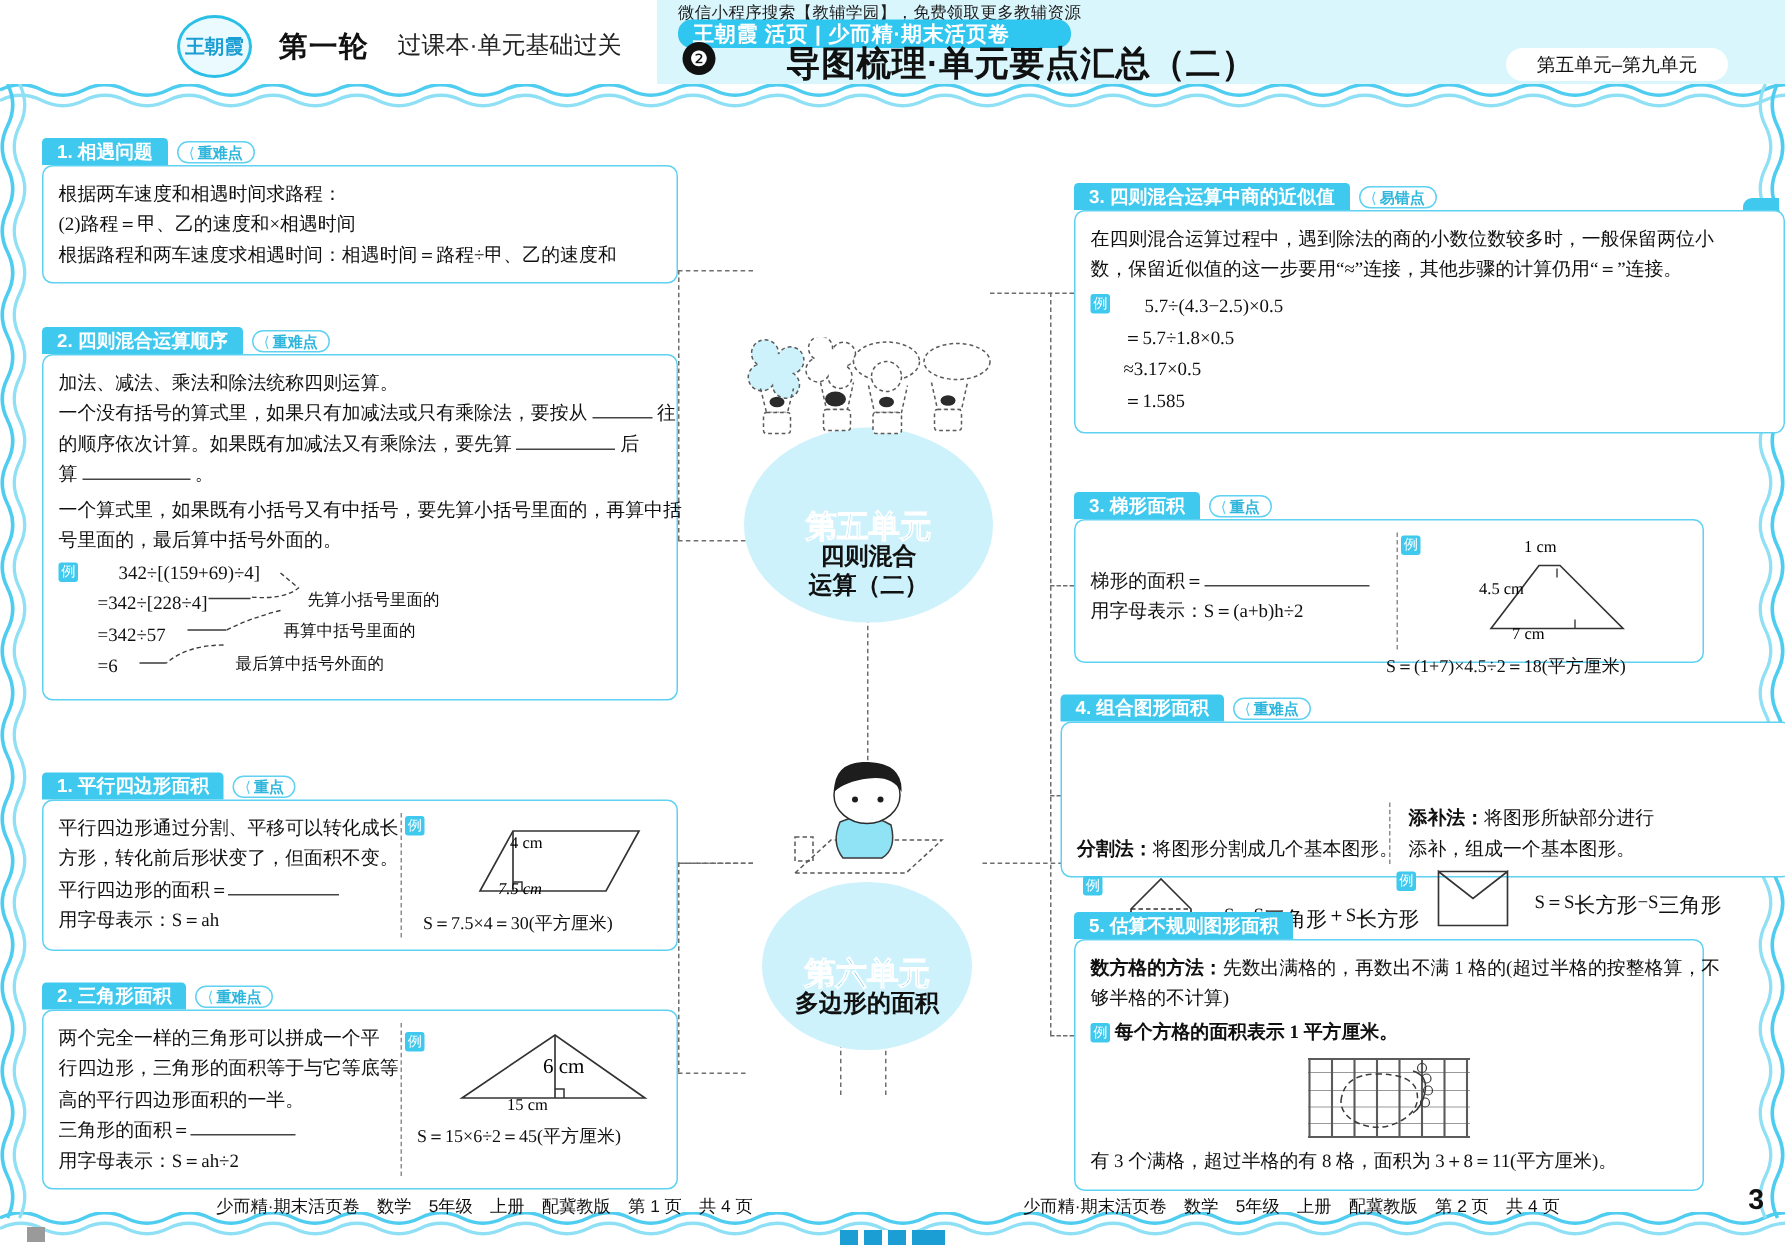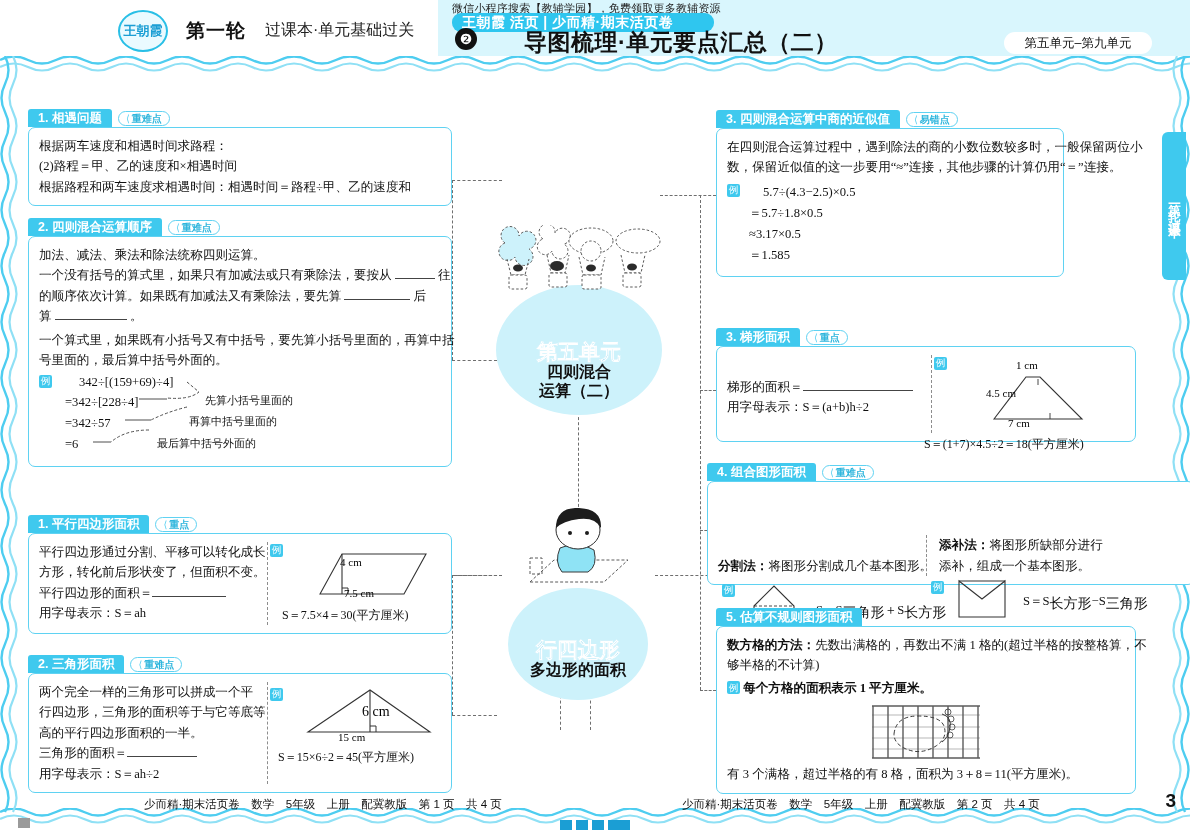--- a/index.html
+++ b/index.html
@@ -263,38 +263,38 @@
     </g>
     <g fill="#2b2b2b">
       <ellipse cx="62" cy="41" rx="7" ry="5"></ellipse>
       <ellipse cx="23" cy="43" rx="5" ry="3.5"></ellipse>
       <ellipse cx="96" cy="43" rx="5" ry="3.5"></ellipse>
       <ellipse cx="137" cy="42" rx="5" ry="3.5"></ellipse>
     </g>
   </svg>
 
   <div class="node" style="left:508px; top:588px; width:140px; height:112px; padding-bottom:20px;">
-    <div class="node-title">行四边形</div>
+    <div class="node-title">第六单元</div>
     <div class="node-sub">多边形的面积</div>
   </div>
 
   <svg class="figure" style="position:absolute;left:508px;top:508px;" width="142" height="82" viewBox="0 0 142 82">
     <rect x="18" y="50" width="104" height="30" fill="#ffffff"></rect>
     <g fill="none" stroke="#5a5a5a" stroke-width="1" stroke-dasharray="3,2">
       <path d="M22,74 L46,52 L120,52 L96,74 Z"></path>
       <rect x="22" y="50" width="12" height="16"></rect>
     </g>
     <path d="M52,40 q18,-8 34,2 q4,16 -6,22 l-26,0 q-8,-10 -2,-24 Z" fill="#8fe3f5" stroke="#3a3a3a" stroke-width="1"></path>
     <ellipse cx="70" cy="22" rx="22" ry="19" fill="#ffffff" stroke="#2b2b2b" stroke-width="1"></ellipse>
     <path d="M48,20 q0,-21 23,-20 q23,1 22,20 q-6,-11 -22,-9 q-16,2 -23,9 Z" fill="#1d1d1d"></path>
     <circle cx="62" cy="25" r="2" fill="#1d1d1d"></circle>
     <circle cx="79" cy="25" r="2" fill="#1d1d1d"></circle>
   </svg>
 
-  <div class="card" style="left:28px; top:109px; width:424px;">
+  <div class="card" style="left:28px; top:92px; width:424px;">
     <div class="head-row">
       <div class="card-head">1. 相遇问题</div>
       <div class="tag">重难点</div>
     </div>
     <div class="card-body">
       <div class="line">根据两车速度和相遇时间求路程：</div>
       <div class="line">(2)路程＝甲、乙的速度和×相遇时间</div>
       <div class="line">根据路程和两车速度求相遇时间：相遇时间＝路程÷甲、乙的速度和</div>
     </div>
   </div>
@@ -361,21 +361,21 @@
         <div class="line">用字母表示：S＝ah</div>
       </div>
       <div class="col-r" style="width:168px; position:relative;">
         <span class="eg" style="position:absolute;left:2px;top:2px;">例</span>
         <svg class="figure" style="margin:4px 0 0 18px;" width="140" height="56" viewBox="0 0 140 56">
           <path d="M22,48 L44,8 L128,8 L106,48 Z" fill="none" stroke="#333" stroke-width="1.1"></path>
           <line x1="44" y1="8" x2="44" y2="48" stroke="#333" stroke-width="1.1"></line>
           <path d="M44,42 L50,42 L50,48" fill="none" stroke="#333" stroke-width="1"></path>
         </svg>
         <div style="position:absolute;left:72px;top:14px;font-size:11px;">4 cm</div>
-        <div style="position:absolute;left:76px;top:45px;font-size:11px;">7.5 cm</div>
+        <div style="position:absolute;left:64px;top:45px;font-size:11px;font-style:italic;">7.5 cm</div>
         <div class="line" style="margin-left:2px;margin-top:4px;font-size:12px;">S＝7.5×4＝30(平方厘米)</div>
       </div>
     </div>
   </div>
 
   <div class="card" style="left:28px; top:655px; width:424px;">
     <div class="head-row">
       <div class="card-head">2. 三角形面积</div>
       <div class="tag">重难点</div>
     </div>
@@ -396,21 +396,21 @@
           <line x1="68" y1="6" x2="68" y2="48" stroke="#333" stroke-width="1.1"></line>
           <path d="M68,42 L74,42 L74,48" fill="none" stroke="#333" stroke-width="1"></path>
         </svg>
         <div style="position:absolute;left:94px;top:22px;font-size:14px;">6 cm</div>
         <div style="position:absolute;left:70px;top:49px;font-size:11px;">15 cm</div>
         <div class="line" style="margin-left:-2px;margin-top:6px;font-size:12px;">S＝15×6÷2＝45(平方厘米)</div>
       </div>
     </div>
   </div>
 
-  <div class="card" style="left:716px; top:110px; width:348px;">
+  <div class="card" style="left:716px; top:122px; width:474px;">
     <div class="head-row">
       <div class="card-head">3. 四则混合运算中商的近似值</div>
       <div class="tag">易错点</div>
     </div>
     <div class="card-body">
       <div class="line">在四则混合运算过程中，遇到除法的商的小数位数较多时，一般保留两位小</div>
       <div class="line">数，保留近似值的这一步要用“≈”连接，其他步骤的计算仍用“＝”连接。</div>
       <div style="position:relative; height:86px; margin-top:4px;">
         <span class="eg" style="position:absolute;left:0;top:2px;">例</span>
         <div class="line" style="position:absolute;left:36px;top:0;">5.7÷(4.3−2.5)×0.5</div>

